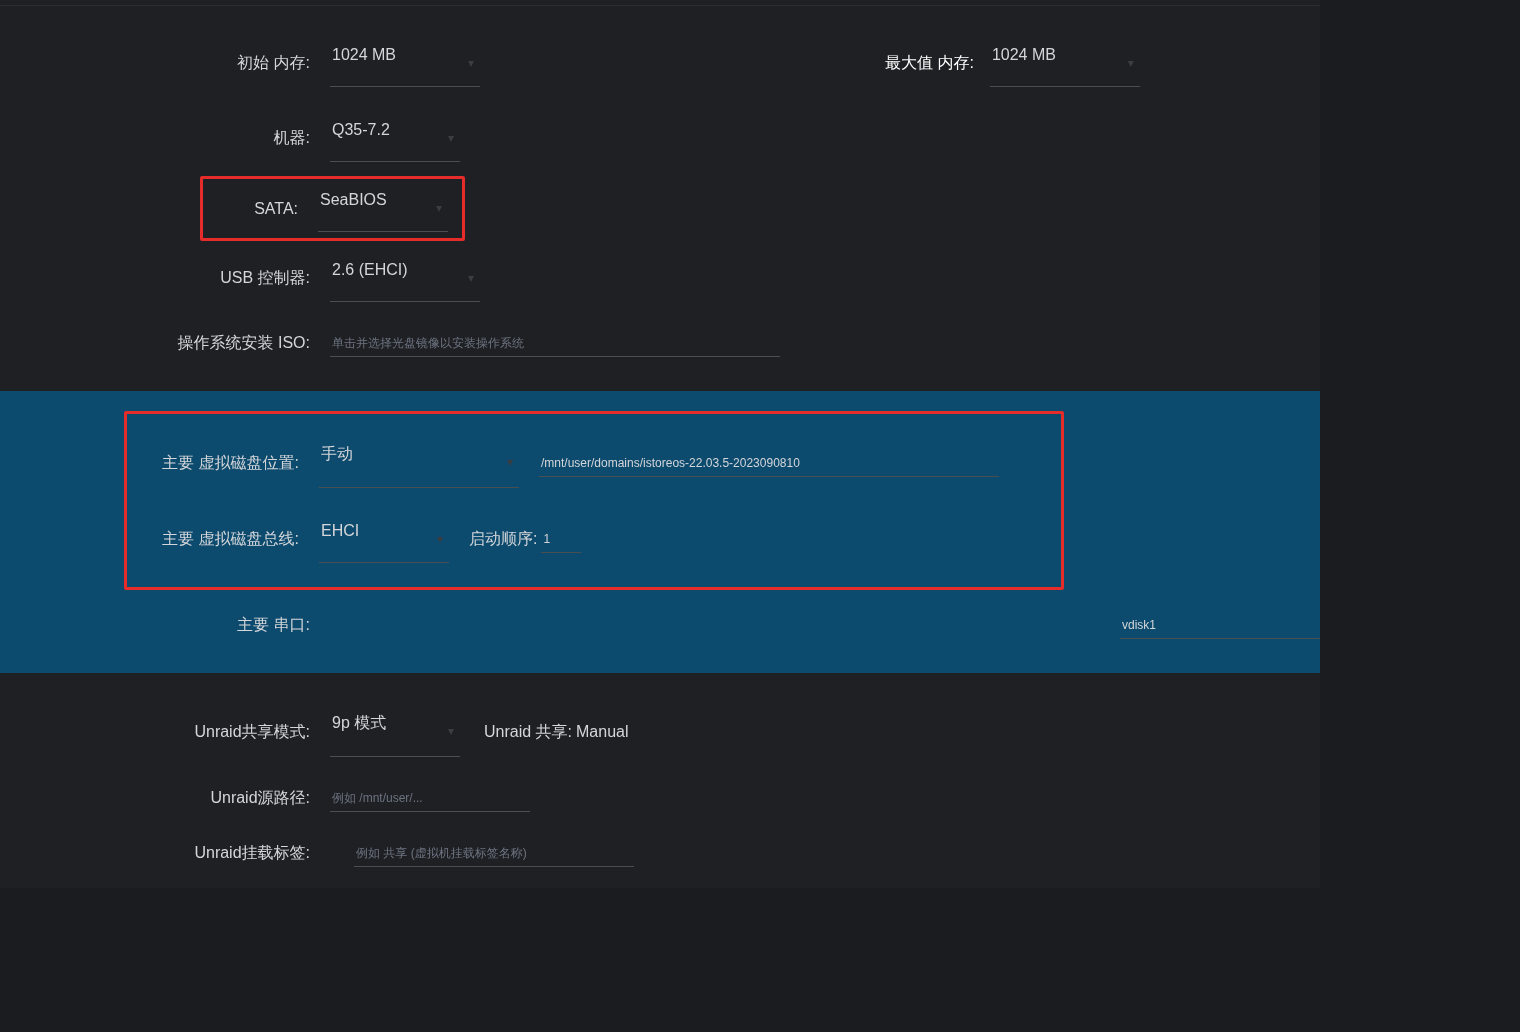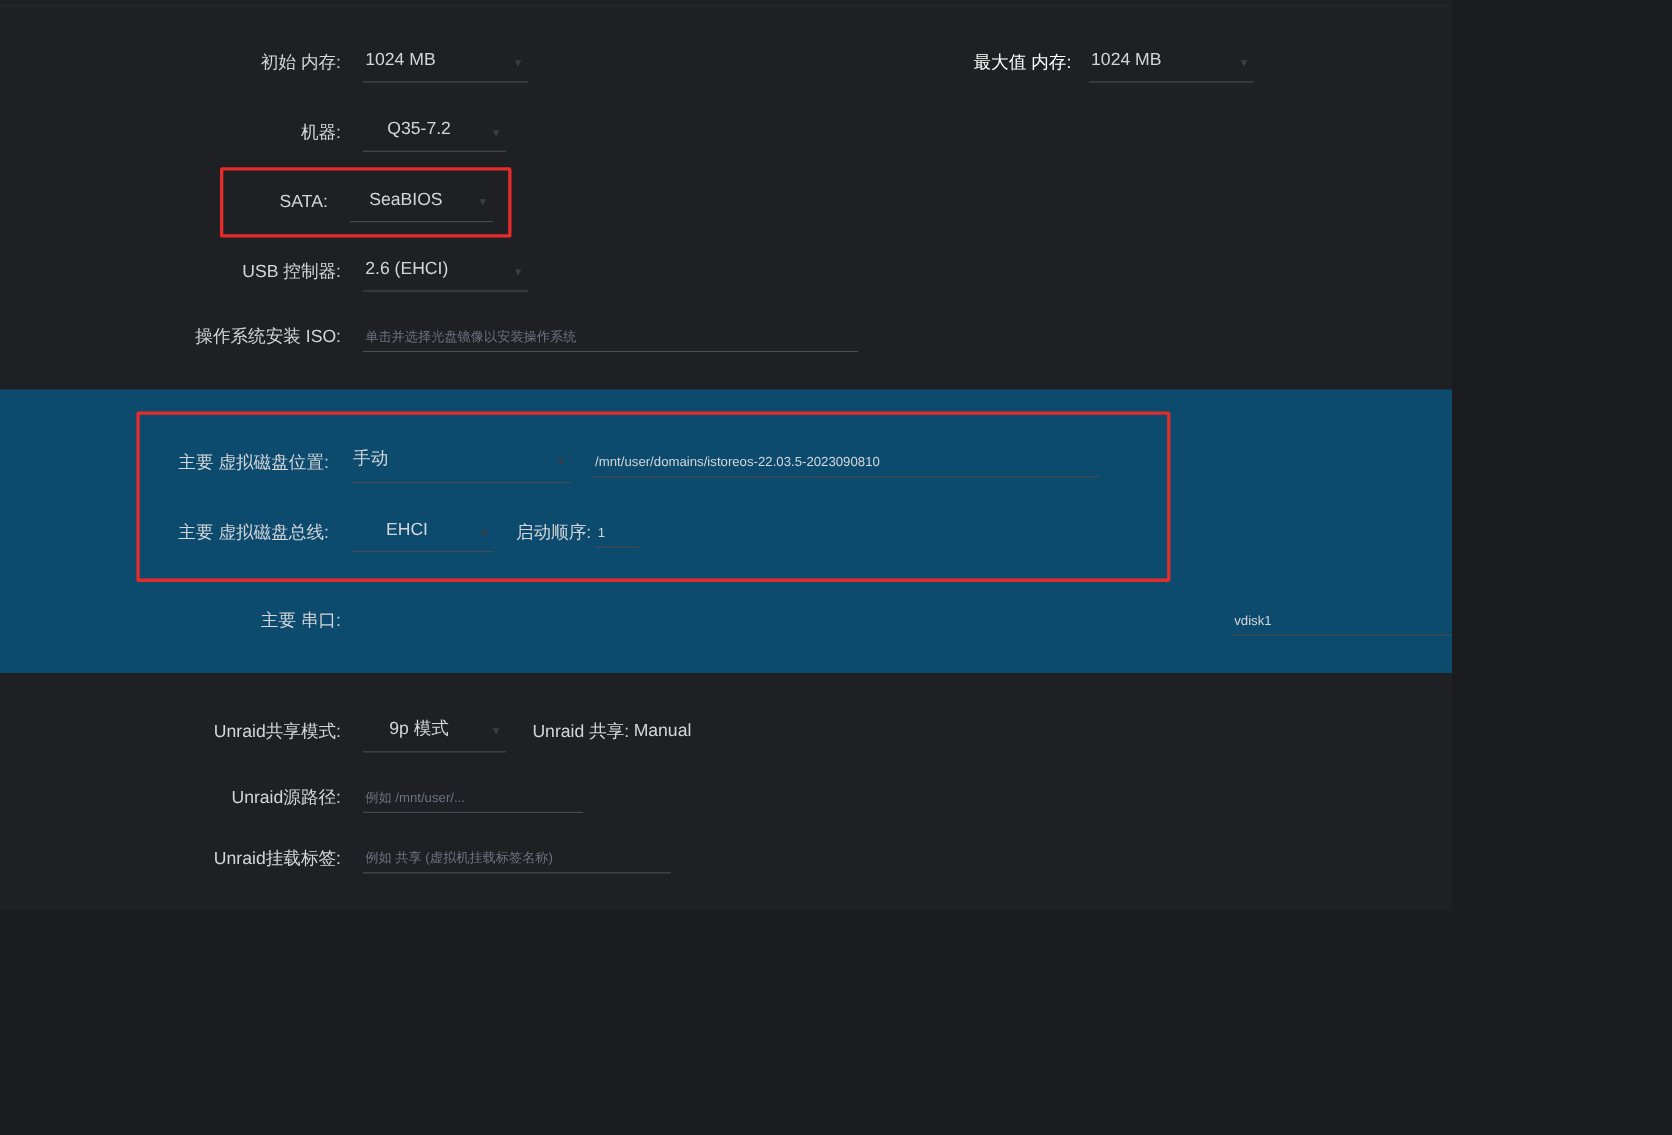--- a/index.html
+++ b/index.html
@@ -46,27 +46,27 @@
     .select-wrap {
       position: relative;
       display: inline-block;
     }
     .select-like {
       background: transparent;
       border: none;
       border-bottom: 1px solid #4a4d52;
       color: #d4d6d9;
       font-size: 16px;
-      padding: 6px 30px 10px 2px;
+      padding: 6px 30px 22px 2px;
       min-width: 130px;
       font-family: inherit;
       appearance: none;
       cursor: pointer;
     }
-    .select-like.narrow { min-width: 130px; text-align: center; }
+    .select-like.narrow { min-width: 130px; }
     .select-like.wider  { min-width: 150px; }
     .select-like.wide200 { min-width: 200px; }
     .select-wrap::after {
       content: "▾";
       position: absolute;
       right: 6px;
       top: 50%;
       transform: translateY(-55%);
       color: #3a3d42;
       font-size: 12px;
@@ -82,21 +82,21 @@
       font-family: inherit;
       outline: none;
     }
     .text-input::placeholder {
       color: #6d7380;
     }
     .text-input.iso-width { width: 450px; }
     .text-input.path-width { width: 460px; }
     .text-input.small { width: 40px; }
     .text-input.medium { width: 200px; }
-    .text-input.tag-width { width: 280px; }
+    .text-input.tag-width { width: 280px; margin-left: 24px; }
     .inline-label {
       color: #d4d6d9;
       font-size: 16px;
       margin-right: 4px;
     }
     .inline-label.unraid-share-label { margin-left: 4px; }
     .max-mem-block {
       display: flex;
       align-items: center;
       margin-left: 385px;

